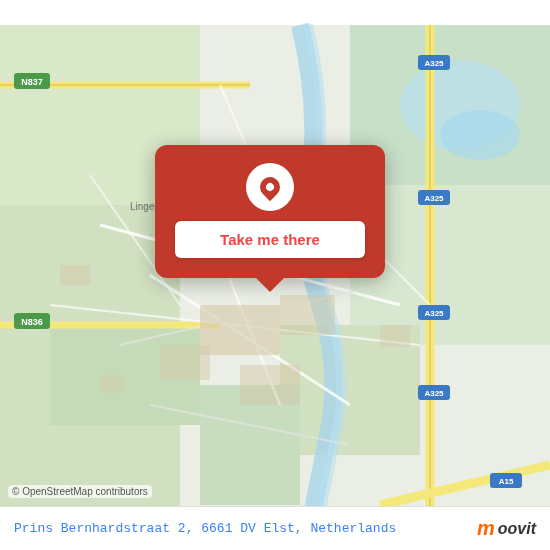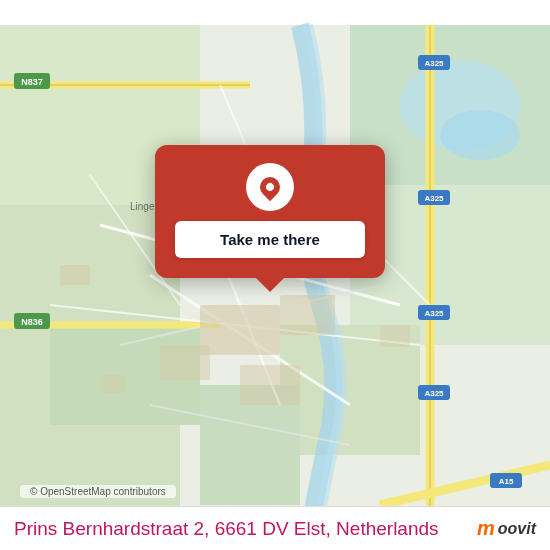--- a/index.html
+++ b/index.html
@@ -82,21 +82,21 @@
       height: 8px;
       background: white;
       border-radius: 50%;
       top: 50%;
       left: 50%;
       transform: translate(-50%, -50%);
     }
 
     #take-me-there-btn {
       background: white;
-      color: #0f172a;
+      color: #ef4444;
       border: none;
       border-radius: 6px;
       padding: 10px 22px;
       font-size: 15px;
       font-weight: 600;
       cursor: pointer;
       width: 100%;
       text-align: center;
       box-shadow: 0 1px 4px rgba(0,0,0,0.15);
     }
@@ -110,23 +110,24 @@
       background: white;
       padding: 10px 14px 10px 14px;
       display: flex;
       align-items: center;
       justify-content: space-between;
       border-top: 1px solid #ddd;
       z-index: 20;
     }
 
     #bottom-address {
-      font-size: 19px;
-      color: #be185d;
+      font-size: 13px;
+      color: #3b82f6;
       font-weight: 400;
+      font-family: Liberation Mono, monospace;
     }
 
     #moovit-logo {
       display: flex;
       align-items: center;
       gap: 3px;
     }
 
     #moovit-m {
       color: #ff6600;
@@ -136,25 +137,25 @@
     }
 
     #moovit-oovit {
       color: #333;
     }
 
     
     #attribution {
       position: absolute;
       bottom: 52px;
-      left: 20px;
+      left: 8px;
       font-size: 10px;
       color: #555;
       background: rgba(255,255,255,0.7);
-      padding: 1px 10px;
+      padding: 1px 4px;
       border-radius: 4px;
       z-index: 15;
     }
   </style>
 </head>
 <body>
 
 <div id="map-container">
 
   <svg id="map-svg" viewBox="0 0 550 500" xmlns="http://www.w3.org/2000/svg">

